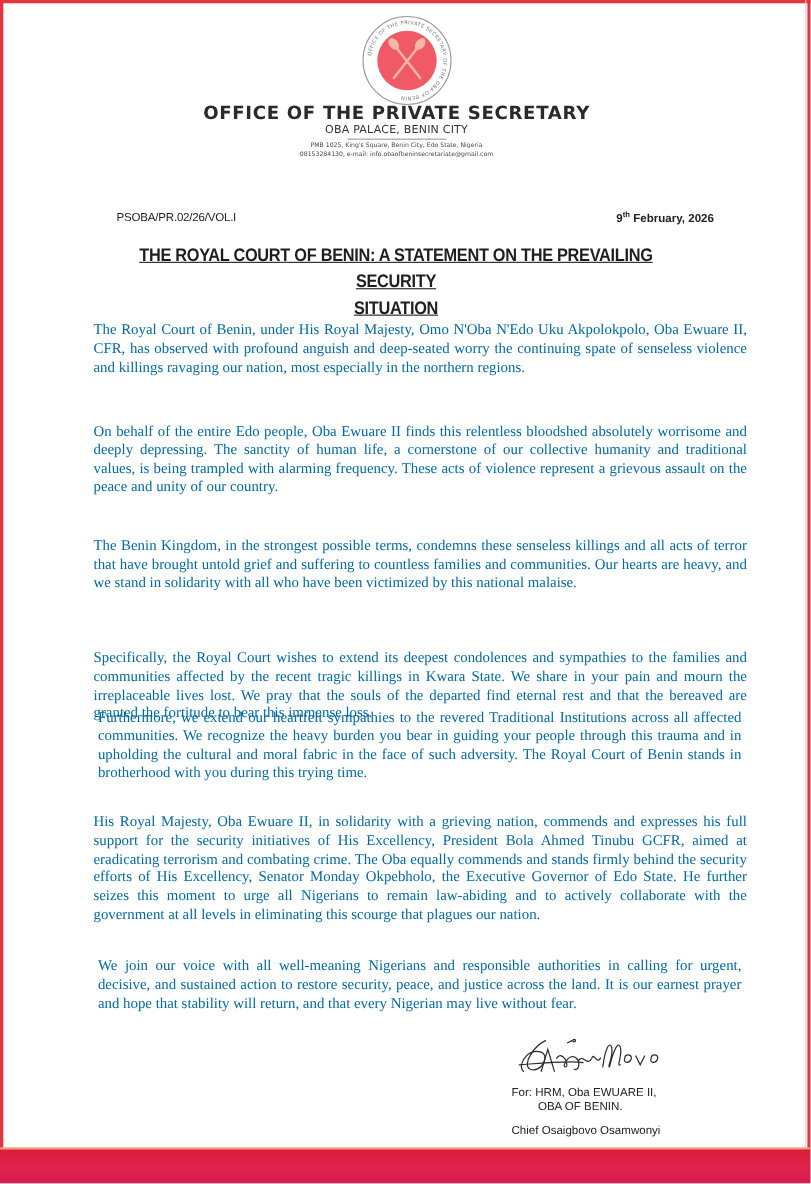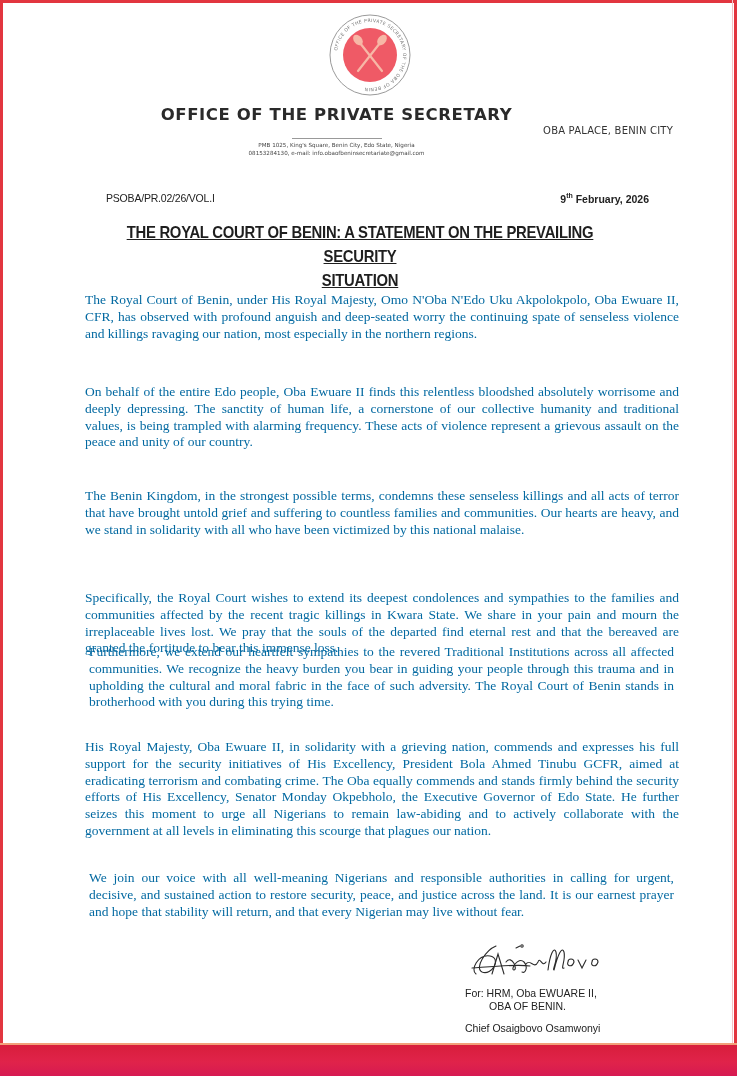--- a/index.html
+++ b/index.html
@@ -10,27 +10,27 @@
       color: #1a1a1a;
     }
     .frame-top { position: absolute; left: 0; top: 0; width: 737px; height: 3px; background: #e2353f; }
     .frame-left { position: absolute; left: 0; top: 0; width: 3px; height: 1045px; background: #e2353f; }
     .frame-right { position: absolute; right: 0; top: 0; width: 3px; height: 1045px; background: #e2353f; }
     .frame-right-inner { position: absolute; right: 4px; top: 0; width: 1px; height: 1045px; background: #f3c3c6; }
 
     .seal {
       position: absolute; left: 328px; top: 13px; width: 84px; height: 84px;
     }
-    .letterhead { position: absolute; left: 0; top: 105px; width: 673px; text-align: center; }
+    .letterhead { position: absolute; left: 0; top: 93px; width: 673px; text-align: center; padding-left: 24px; }
     .lh-title {
       font-family: "DejaVu Sans", sans-serif; font-weight: bold; font-size: 16.5px;
       letter-spacing: 0.6px; color: #2a2a2a; line-height: 19px;
     }
     .lh-sub {
-      font-family: "DejaVu Sans", sans-serif; font-size: 10px; color: #333; margin-top: 1px; letter-spacing: 0.2px; text-align: right;
+      font-family: "DejaVu Sans", sans-serif; font-size: 10px; color: #333; margin-top: 1px; letter-spacing: 0.2px;
     }
     .lh-rule { width: 90px; height: 1px; background: #999; margin: 2px auto 2px auto; }
     .lh-addr { font-family: "DejaVu Sans", sans-serif; font-size: 5.6px; color: #444; line-height: 8px; }
 
     .refline {
       position: absolute; left: 68px; right: 88px; top: 192px;
       display: flex; justify-content: space-between; font-size: 10.5px;
     }
     .ref { font-family: "Liberation Sans", sans-serif; letter-spacing: -0.2px; color: #222; padding-left: 38px; }
     .date { font-weight: bold; color: #222; }

